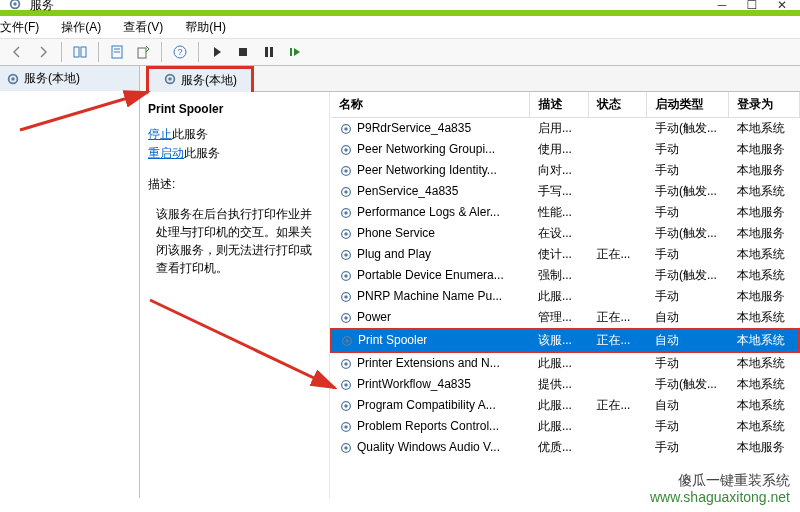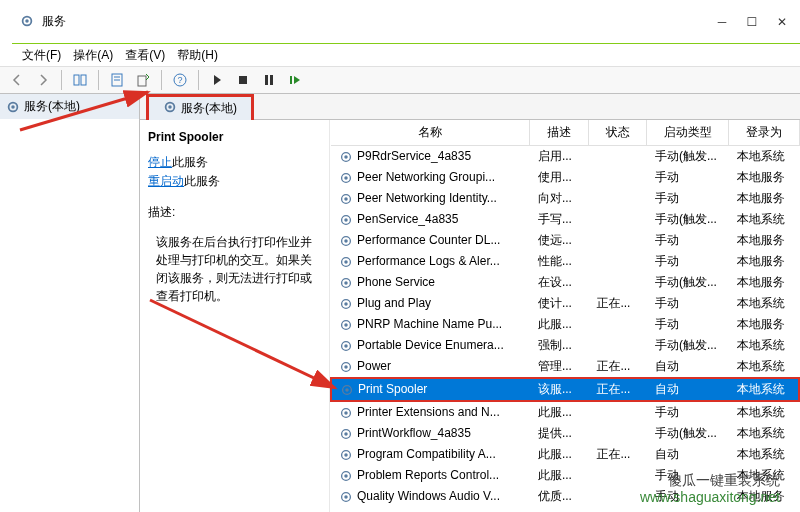--- a/index.html
+++ b/index.html
@@ -1,22 +1,22 @@
 <!DOCTYPE html>
 <html><head>
 <meta charset="utf-8">
 <style>
 * { margin:0; padding:0; box-sizing:border-box; font-family:"Microsoft YaHei","Segoe UI",sans-serif; }
 body { background:#fff; width:800px; height:512px; overflow:hidden; position:relative; }
-.titlebar { height:44px; display:flex; align-items:center; padding:0 8px; border-bottom:1px solid #84cc16;margin-left:12px; }
+.titlebar { height:16px; display:flex; align-items:center; padding:0 8px; border-bottom:6px solid #84cc16; }
 .titlebar .ico { width:16px; height:16px; margin-right:6px; }
 .titlebar .ttl { font-size:12px; flex:1; }
 .winbtns { display:flex; gap:18px; padding-right:4px; }
 .winbtn { width:12px; height:12px; display:flex; align-items:center; justify-content:center; color:#333; font-size:12px; cursor:pointer; }
-.menubar { height:22px; display:flex; align-items:center; padding:0 22px; font-size:12px; gap:12px; }
+.menubar { height:22px; display:flex; align-items:center; padding:0 0; font-size:12px; gap:22px; }
 .menuitem { cursor:pointer; }
 .toolbar { height:28px; border-top:1px solid #e0e0e0; border-bottom:1px solid #c0c0c0; display:flex; align-items:center; padding:0 6px; gap:4px; background:#f8f8f8; }
 .tbtn { width:22px; height:22px; border:1px solid transparent; display:flex; align-items:center; justify-content:center; cursor:pointer; }
 .tbtn svg { width:14px; height:14px; }
 .tsep { width:1px; height:20px; background:#c0c0c0; margin:0 3px; }
 .body { display:flex; height:calc(512px - 30px - 22px - 28px); }
 .navpane { width:140px; border-right:1px solid #c0c0c0; background:#fff; }
 .navhdr { background:#e8eef5; padding:4px 6px; font-size:12px; display:flex; align-items:center; gap:4px; }
 .navico { width:14px; height:14px; }
 .gearico { display:inline-block; }
@@ -26,36 +26,36 @@
 .tab { padding:3px 14px; border:3px solid #d93025; border-bottom:none; background:#e8eef5; font-size:12px; display:flex; align-items:center; gap:4px; position:relative; top:1px; }
 .content { flex:1; display:flex; overflow:hidden; }
 .detail { width:190px; padding:10px 8px; font-size:12px; border-right:1px solid #e8e8e8; }
 .detail h3 { font-size:12px; font-weight:bold; margin-bottom:10px; }
 .detail .actions a { color:#0066cc; text-decoration:underline; cursor:pointer; }
 .detail .actions div { margin-bottom:2px; }
 .detail .lbl { margin-top:14px; margin-bottom:12px; }
 .detail .desc { line-height:1.5;margin-left:8px; }
 .listwrap { flex:1; overflow:auto; }
 table { width:100%; border-collapse:collapse; font-size:12px; }
-th { text-align:center; font-weight:normal; padding:4px 8px; border-right:1px solid #e0e0e0; border-bottom:1px solid #e0e0e0; background:#fff; white-space:nowrap; position:sticky; top:0; }
+th { text-align:left; font-weight:bold; padding:4px 8px; border-right:1px solid #e0e0e0; border-bottom:1px solid #e0e0e0; background:#fff; white-space:nowrap; position:sticky; top:0; }
 td { padding:2px 8px; white-space:nowrap; overflow:hidden; text-overflow:ellipsis; }
 tr.row { height:20px; }
 tr.selected { background:#0078d7 !important; color:#fff; border:2px solid #d93025; }
 tr.selected td { border-top:2px solid #d93025; border-bottom:2px solid #d93025; }
 tr.selected td:first-child { border-left:2px solid #d93025; }
 tr.selected td:last-child { border-right:2px solid #d93025; }
 .svc-ico { display:inline-block; width:14px; height:14px; vertical-align:middle; margin-right:4px; }
 .svc-ico svg { width:14px; height:14px; }
 .col-name { max-width:170px; }
 .col-desc { max-width:50px; }
 .col-stat { max-width:50px; }
 .col-start { max-width:70px; }
 .col-logon { max-width:60px; }
 .arrow { position:absolute; pointer-events:none; }
-.watermark { position:absolute; right:20px; bottom:6px; text-align:right; font-size:14px; color:#3a8a3a; line-height:1.2; pointer-events:none; }
+.watermark { position:absolute; right:10px; bottom:6px; text-align:right; font-size:14px; color:#3a8a3a; line-height:1.2; pointer-events:none; }
 .watermark .cn { color:#444; font-weight:500; }
 </style>
 </head>
 <body>
 
 <div class="titlebar">
   <span class="ico gearico">
     <svg viewBox="0 0 16 16">
         <circle cx="8" cy="8" r="5" fill="none" stroke="#5a7ca0" stroke-width="2"></circle>
         <circle cx="8" cy="8" r="2" fill="#5a7ca0"></circle>
@@ -228,30 +228,20 @@
                     </svg></span><span>PenService_4a835</span></td>
                 <td class="col-desc"><span>手写...</span></td>
                 <td class="col-stat"><span></span></td>
                 <td class="col-start"><span>手动(触发...</span></td>
                 <td class="col-logon"><span>本地系统</span></td>
               </tr>
               <tr class="row">
                 <td class="col-name"><span class="svc-ico"><svg viewBox="0 0 16 16">
                       <circle cx="8" cy="8" r="5" fill="none" stroke="#5a7ca0" stroke-width="1.5"></circle>
                       <circle cx="8" cy="8" r="2" fill="#5a7ca0"></circle>
-                    </svg></span><span>Performance Counter DL...</span></td>
-                <td class="col-desc"><span>使远...</span></td>
-                <td class="col-stat"><span></span></td>
-                <td class="col-start"><span>手动</span></td>
-                <td class="col-logon"><span>本地服务</span></td>
-              </tr>
-              <tr class="row">
-                <td class="col-name"><span class="svc-ico"><svg viewBox="0 0 16 16">
-                      <circle cx="8" cy="8" r="5" fill="none" stroke="#5a7ca0" stroke-width="1.5"></circle>
-                      <circle cx="8" cy="8" r="2" fill="#5a7ca0"></circle>
                     </svg></span><span>Performance Logs &amp; Aler...</span></td>
                 <td class="col-desc"><span>性能...</span></td>
                 <td class="col-stat"><span></span></td>
                 <td class="col-start"><span>手动</span></td>
                 <td class="col-logon"><span>本地服务</span></td>
               </tr>
               <tr class="row">
                 <td class="col-name"><span class="svc-ico"><svg viewBox="0 0 16 16">
                       <circle cx="8" cy="8" r="5" fill="none" stroke="#5a7ca0" stroke-width="1.5"></circle>
                       <circle cx="8" cy="8" r="2" fill="#5a7ca0"></circle>
@@ -268,35 +258,35 @@
                     </svg></span><span>Plug and Play</span></td>
                 <td class="col-desc"><span>使计...</span></td>
                 <td class="col-stat"><span>正在...</span></td>
                 <td class="col-start"><span>手动</span></td>
                 <td class="col-logon"><span>本地系统</span></td>
               </tr>
               <tr class="row">
                 <td class="col-name"><span class="svc-ico"><svg viewBox="0 0 16 16">
                       <circle cx="8" cy="8" r="5" fill="none" stroke="#5a7ca0" stroke-width="1.5"></circle>
                       <circle cx="8" cy="8" r="2" fill="#5a7ca0"></circle>
+                    </svg></span><span>Portable Device Enumera...</span></td>
+                <td class="col-desc"><span>强制...</span></td>
+                <td class="col-stat"><span></span></td>
+                <td class="col-start"><span>手动(触发...</span></td>
+                <td class="col-logon"><span>本地系统</span></td>
+              </tr>
+              <tr class="row">
+                <td class="col-name"><span class="svc-ico"><svg viewBox="0 0 16 16">
+                      <circle cx="8" cy="8" r="5" fill="none" stroke="#5a7ca0" stroke-width="1.5"></circle>
+                      <circle cx="8" cy="8" r="2" fill="#5a7ca0"></circle>
                     </svg></span><span>PNRP Machine Name Pu...</span></td>
                 <td class="col-desc"><span>此服...</span></td>
                 <td class="col-stat"><span></span></td>
                 <td class="col-start"><span>手动</span></td>
                 <td class="col-logon"><span>本地服务</span></td>
-              </tr>
-              <tr class="row">
-                <td class="col-name"><span class="svc-ico"><svg viewBox="0 0 16 16">
-                      <circle cx="8" cy="8" r="5" fill="none" stroke="#5a7ca0" stroke-width="1.5"></circle>
-                      <circle cx="8" cy="8" r="2" fill="#5a7ca0"></circle>
-                    </svg></span><span>Portable Device Enumera...</span></td>
-                <td class="col-desc"><span>强制...</span></td>
-                <td class="col-stat"><span></span></td>
-                <td class="col-start"><span>手动(触发...</span></td>
-                <td class="col-logon"><span>本地系统</span></td>
               </tr>
               <tr class="row">
                 <td class="col-name"><span class="svc-ico"><svg viewBox="0 0 16 16">
                       <circle cx="8" cy="8" r="5" fill="none" stroke="#5a7ca0" stroke-width="1.5"></circle>
                       <circle cx="8" cy="8" r="2" fill="#5a7ca0"></circle>
                     </svg></span><span>Power</span></td>
                 <td class="col-desc"><span>管理...</span></td>
                 <td class="col-stat"><span>正在...</span></td>
                 <td class="col-start"><span>自动</span></td>
                 <td class="col-logon"><span>本地系统</span></td>

